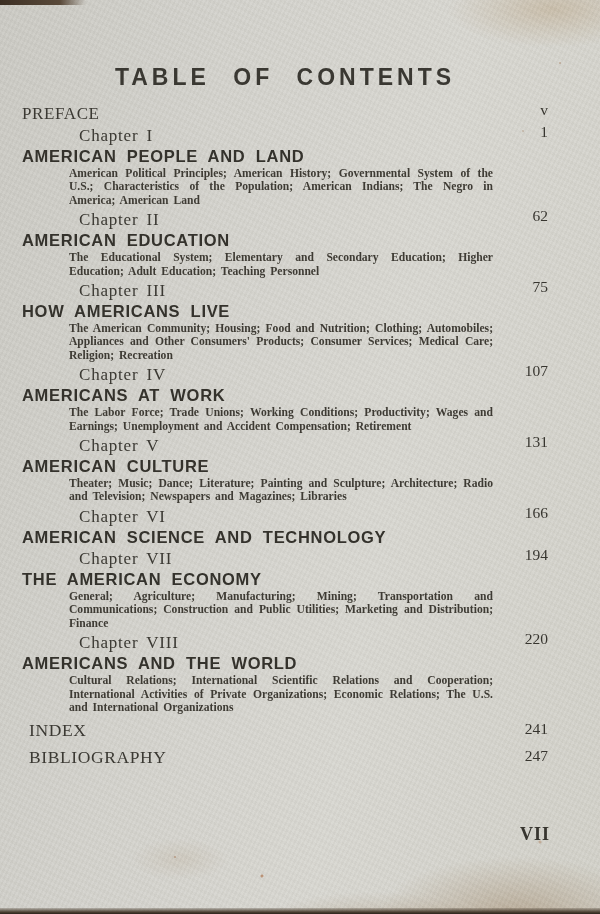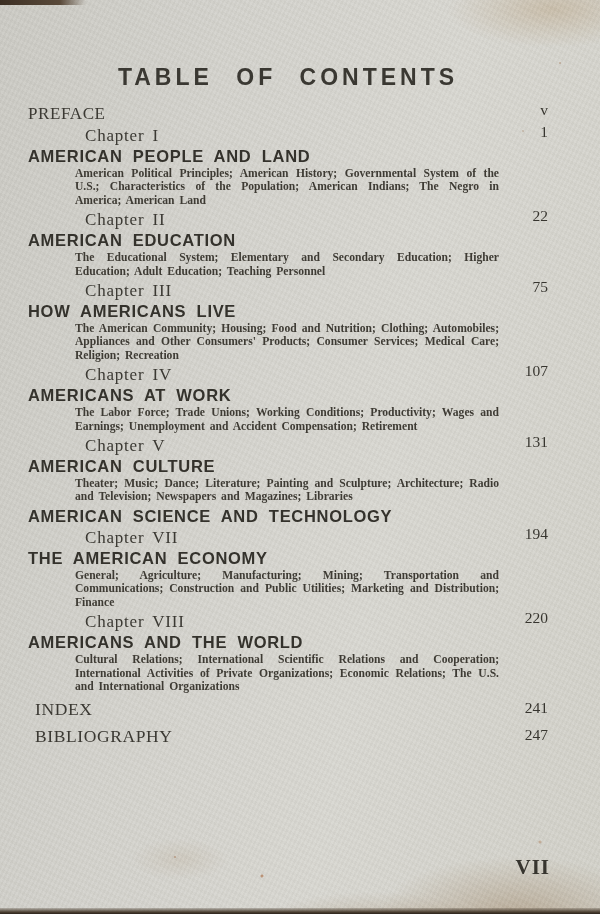--- a/index.html
+++ b/index.html
@@ -34,21 +34,21 @@
   .edge-top {
     position:absolute; top:0; left:0; width:86px; height:5px;
     background:linear-gradient(90deg, #3c2f24 0%, #5a4a3a 70%, rgba(90,74,58,0) 100%);
   }
   .edge-bottom {
     position:absolute; bottom:0; left:0; right:0; height:6px;
     background:linear-gradient(180deg, rgba(86,74,60,.25), #4a3e30 70%, #2c241c);
   }
   .toc {
     position:absolute; top:0; left:0; right:0;
-    padding:64px 52px 0 28px;
+    padding:64px 52px 0 22px;
   }
   .title {
     font-family:"Liberation Sans", sans-serif;
     font-weight:bold; font-size:23px;
     letter-spacing:4px; word-spacing:13px;
     text-align:center; color:#3a3832;
     margin-bottom:13px;
   }
   .row { display:flex; justify-content:space-between; align-items:flex-start;gap:8px; }
   .simple-row { margin-top:2px; }
@@ -81,21 +81,21 @@
     font-weight:bold;
     font-size:11.6px; line-height:13.4px;
     color:#3e3b34;
     margin-left:47px; width:424px;
     text-align:justify; word-spacing:2px;
     margin-top:1px; margin-bottom:3px;
   }
   .bottom-folio {
     position:absolute; right:50px; top:824px;
     font-family:"Liberation Serif", serif;
-    font-size:21px; letter-spacing:1px; font-weight:bold; color:#37352f;margin-top:31px;
+    font-size:18px; letter-spacing:1px; font-weight:bold; color:#37352f;
   }
 </style>
 </head>
 <body>
 
 <div class="page"></div>
 <div class="grain"></div>
 <div class="edge-top"></div>
 <div class="edge-bottom"></div>
 
@@ -112,21 +112,21 @@
       <span class="chapter-label">Chapter I</span>
       <span class="pagenum">1</span>
     </div>
     <div class="heading">AMERICAN PEOPLE AND LAND</div>
     <div class="desc">American Political Principles; American History; Governmental System of the U.S.; Characteristics of the Population; American Indians; The Negro in America; American Land</div>
   </div>
 
   <div class="entry">
     <div class="row chapter-row">
       <span class="chapter-label">Chapter II</span>
-      <span class="pagenum">22</span>
+      <span class="pagenum">62</span>
     </div>
     <div class="heading">AMERICAN EDUCATION</div>
     <div class="desc">The Educational System; Elementary and Secondary Education; Higher Education; Adult Education; Teaching Personnel</div>
   </div>
 
   <div class="entry">
     <div class="row chapter-row">
       <span class="chapter-label">Chapter III</span>
       <span class="pagenum">75</span>
     </div>
@@ -146,20 +146,24 @@
   <div class="entry">
     <div class="row chapter-row">
       <span class="chapter-label">Chapter V</span>
       <span class="pagenum">131</span>
     </div>
     <div class="heading">AMERICAN CULTURE</div>
     <div class="desc">Theater; Music; Dance; Literature; Painting and Sculpture; Architecture; Radio and Television; Newspapers and Magazines; Libraries</div>
   </div>
 
   <div class="entry">
+    <div class="row chapter-row">
+      <span class="chapter-label">Chapter VI</span>
+      <span class="pagenum">166</span>
+    </div>
     <div class="heading">AMERICAN SCIENCE AND TECHNOLOGY</div>
   </div>
 
   <div class="entry">
     <div class="row chapter-row">
       <span class="chapter-label">Chapter VII</span>
       <span class="pagenum">194</span>
     </div>
     <div class="heading">THE AMERICAN ECONOMY</div>
     <div class="desc">General; Agriculture; Manufacturing; Mining; Transportation and Communications; Construction and Public Utilities; Marketing and Distribution; Finance</div>

